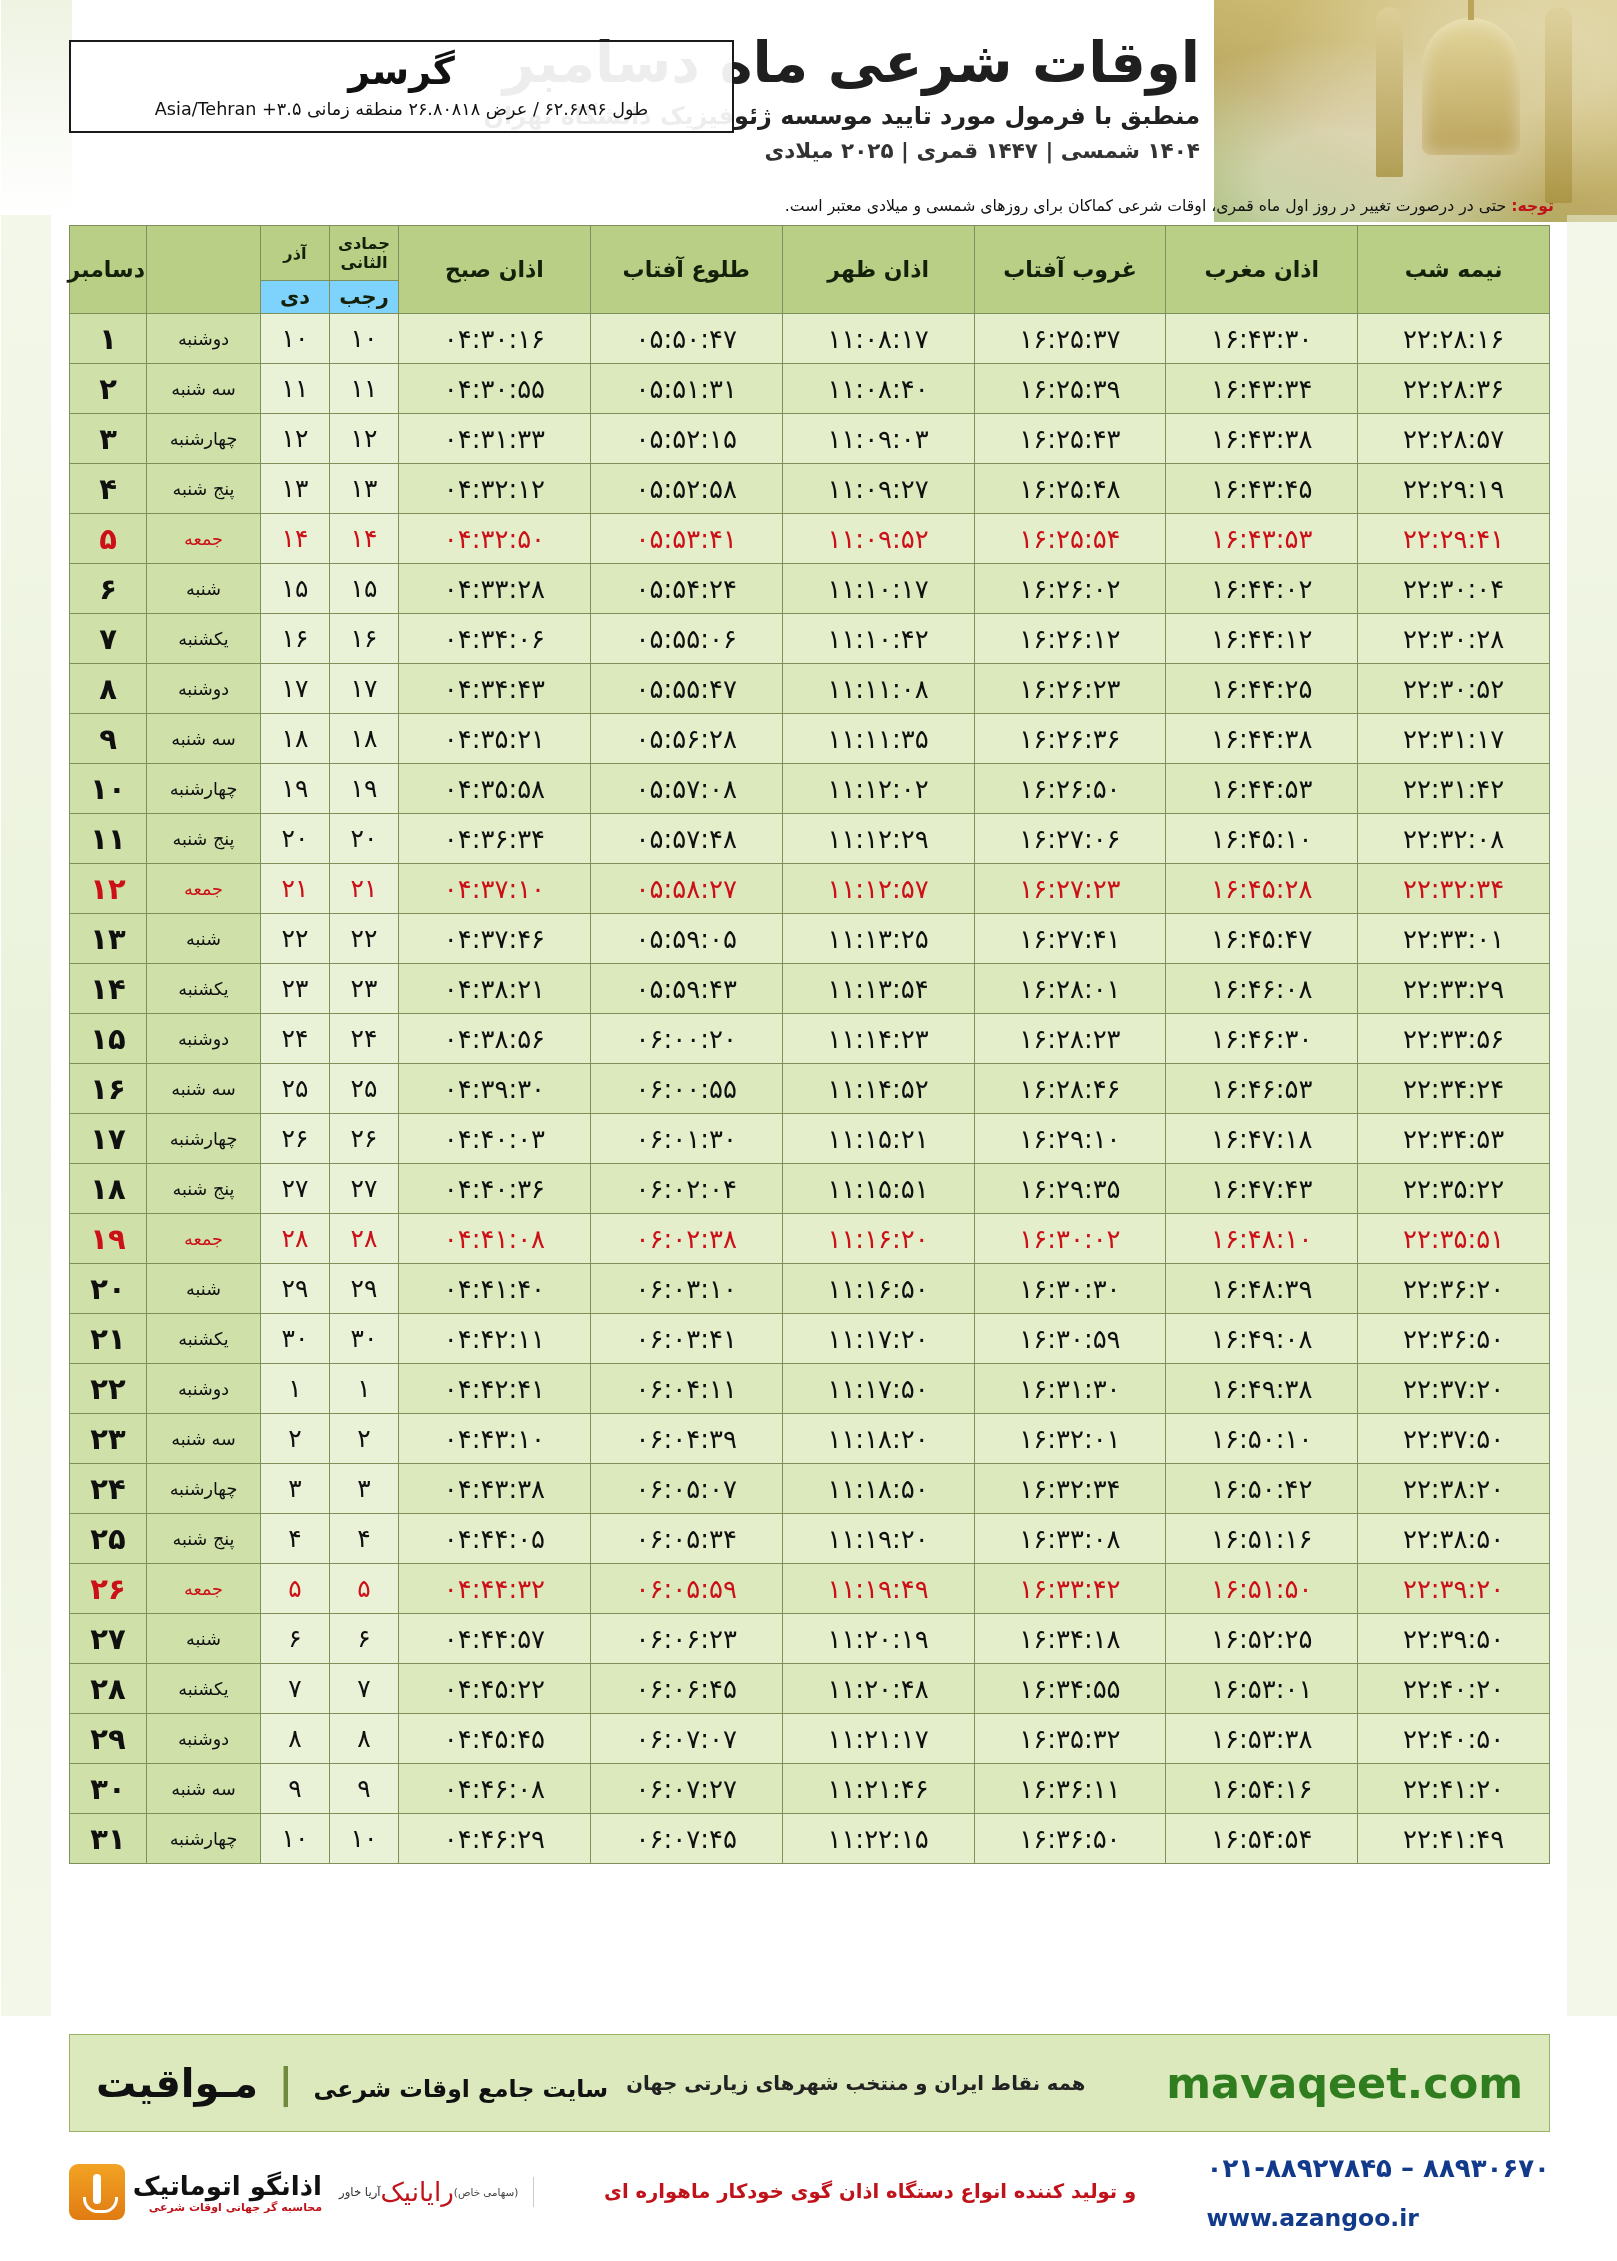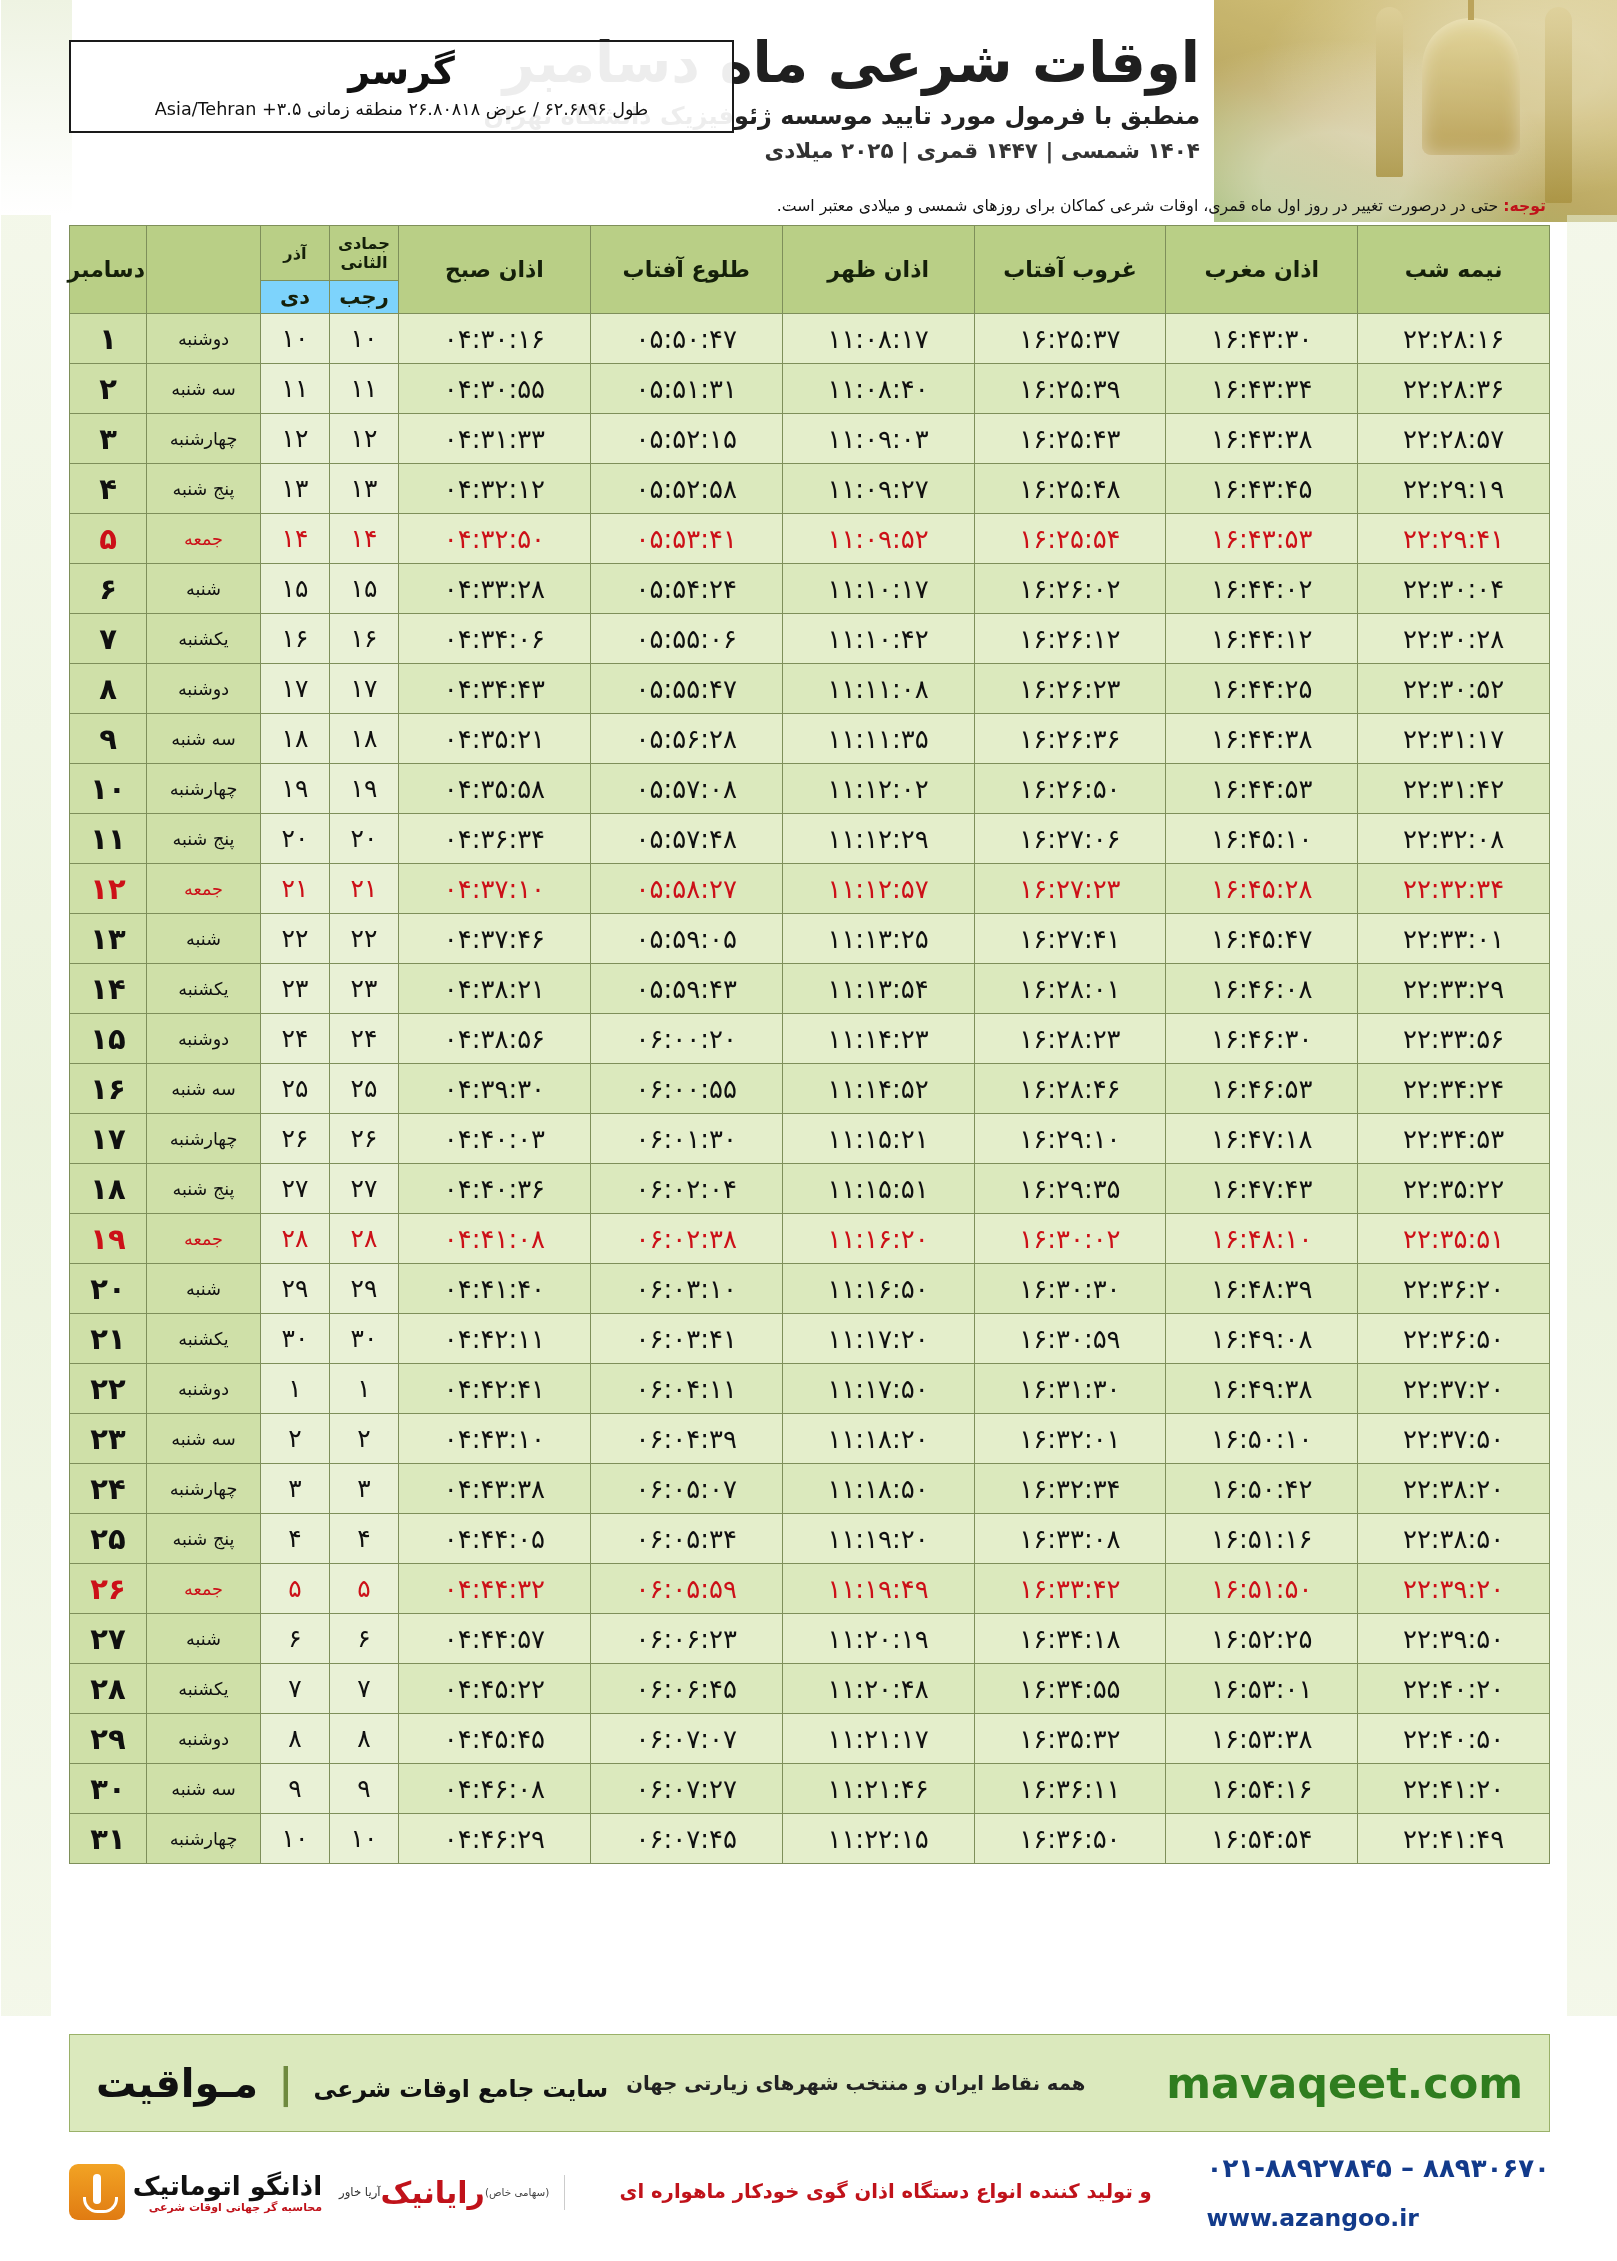--- a/index.html
+++ b/index.html
@@ -74,21 +74,21 @@
   .city-box{
     position:absolute;left:69px;top:40px;width:665px;
     border:2px solid #1a1a1a;background:rgba(255,255,255,.92);
     padding:9px 13px 11.7px 13px;text-align:center;box-sizing:border-box;
   }
   .city-name{font-size:38px;font-weight:bold;color:#111;line-height:1.1;}
   .city-sub{font-size:27px;color:#111;margin-top:3.9px;line-height:1.15;}
   .city-geo{font-size:17.6px;color:#111;margin-top:6.5px;direction:rtl;}
 
   .note{
-    position:absolute;left:65px;top:196px;width:1481px;text-align:right;
+    position:absolute;left:73px;top:196px;width:1481px;text-align:right;
     font-size:15.7px;color:#111;
   }
   .note b{color:#c0121a;}
 
   
   .table-wrap{position:absolute;left:69px;top:225px;width:1481px;}
   table{border-collapse:collapse;width:100%;table-layout:fixed;}
   th,td{
     border:1.3px solid #7e8f5a;
     text-align:center;
@@ -147,21 +147,21 @@
   .f-left{direction:ltr;text-align:left;}
   .f-left .phone{font-size:26px;font-weight:bold;color:#123a8a;letter-spacing:0.7px;}
   .f-left .site{font-size:23.5px;font-weight:bold;color:#123a8a;margin-top:21px;}
   .f-mid{text-align:center;color:#c0121a;font-size:19.6px;font-weight:bold;line-height:1.5;}
   .f-right{display:flex;align-items:center;gap:17px;}
   .logo-rayaneek{
     display:flex;flex-direction:row;align-items:center;
     border-right:1.3px solid #ccc;padding-right:14.4px;
   }
   .logo-rayaneek .lr-top{font-size:10.4px;color:#444;}
-  .logo-rayaneek .lr-main{font-size:30px;font-weight:bold;color:#c0121a;}
+  .logo-rayaneek .lr-main{font-size:26px;font-weight:normal;color:#c0121a;}
   .logo-rayaneek .lr-sub{font-size:11.7px;color:#333;}
   .logo-azangoo{display:flex;align-items:center;gap:7.8px;}
   .logo-azangoo .az-mark{
     width:56px;height:56px;border-radius:9px;
     background:linear-gradient(180deg,#f2a324,#e07b12);
     position:relative;
   }
   .logo-azangoo .az-mark:after{
     content:"";position:absolute;left:50%;top:10.4px;margin-left:-3.9px;
     width:7.8px;height:30px;background:#fff;border-radius:3.9px;

